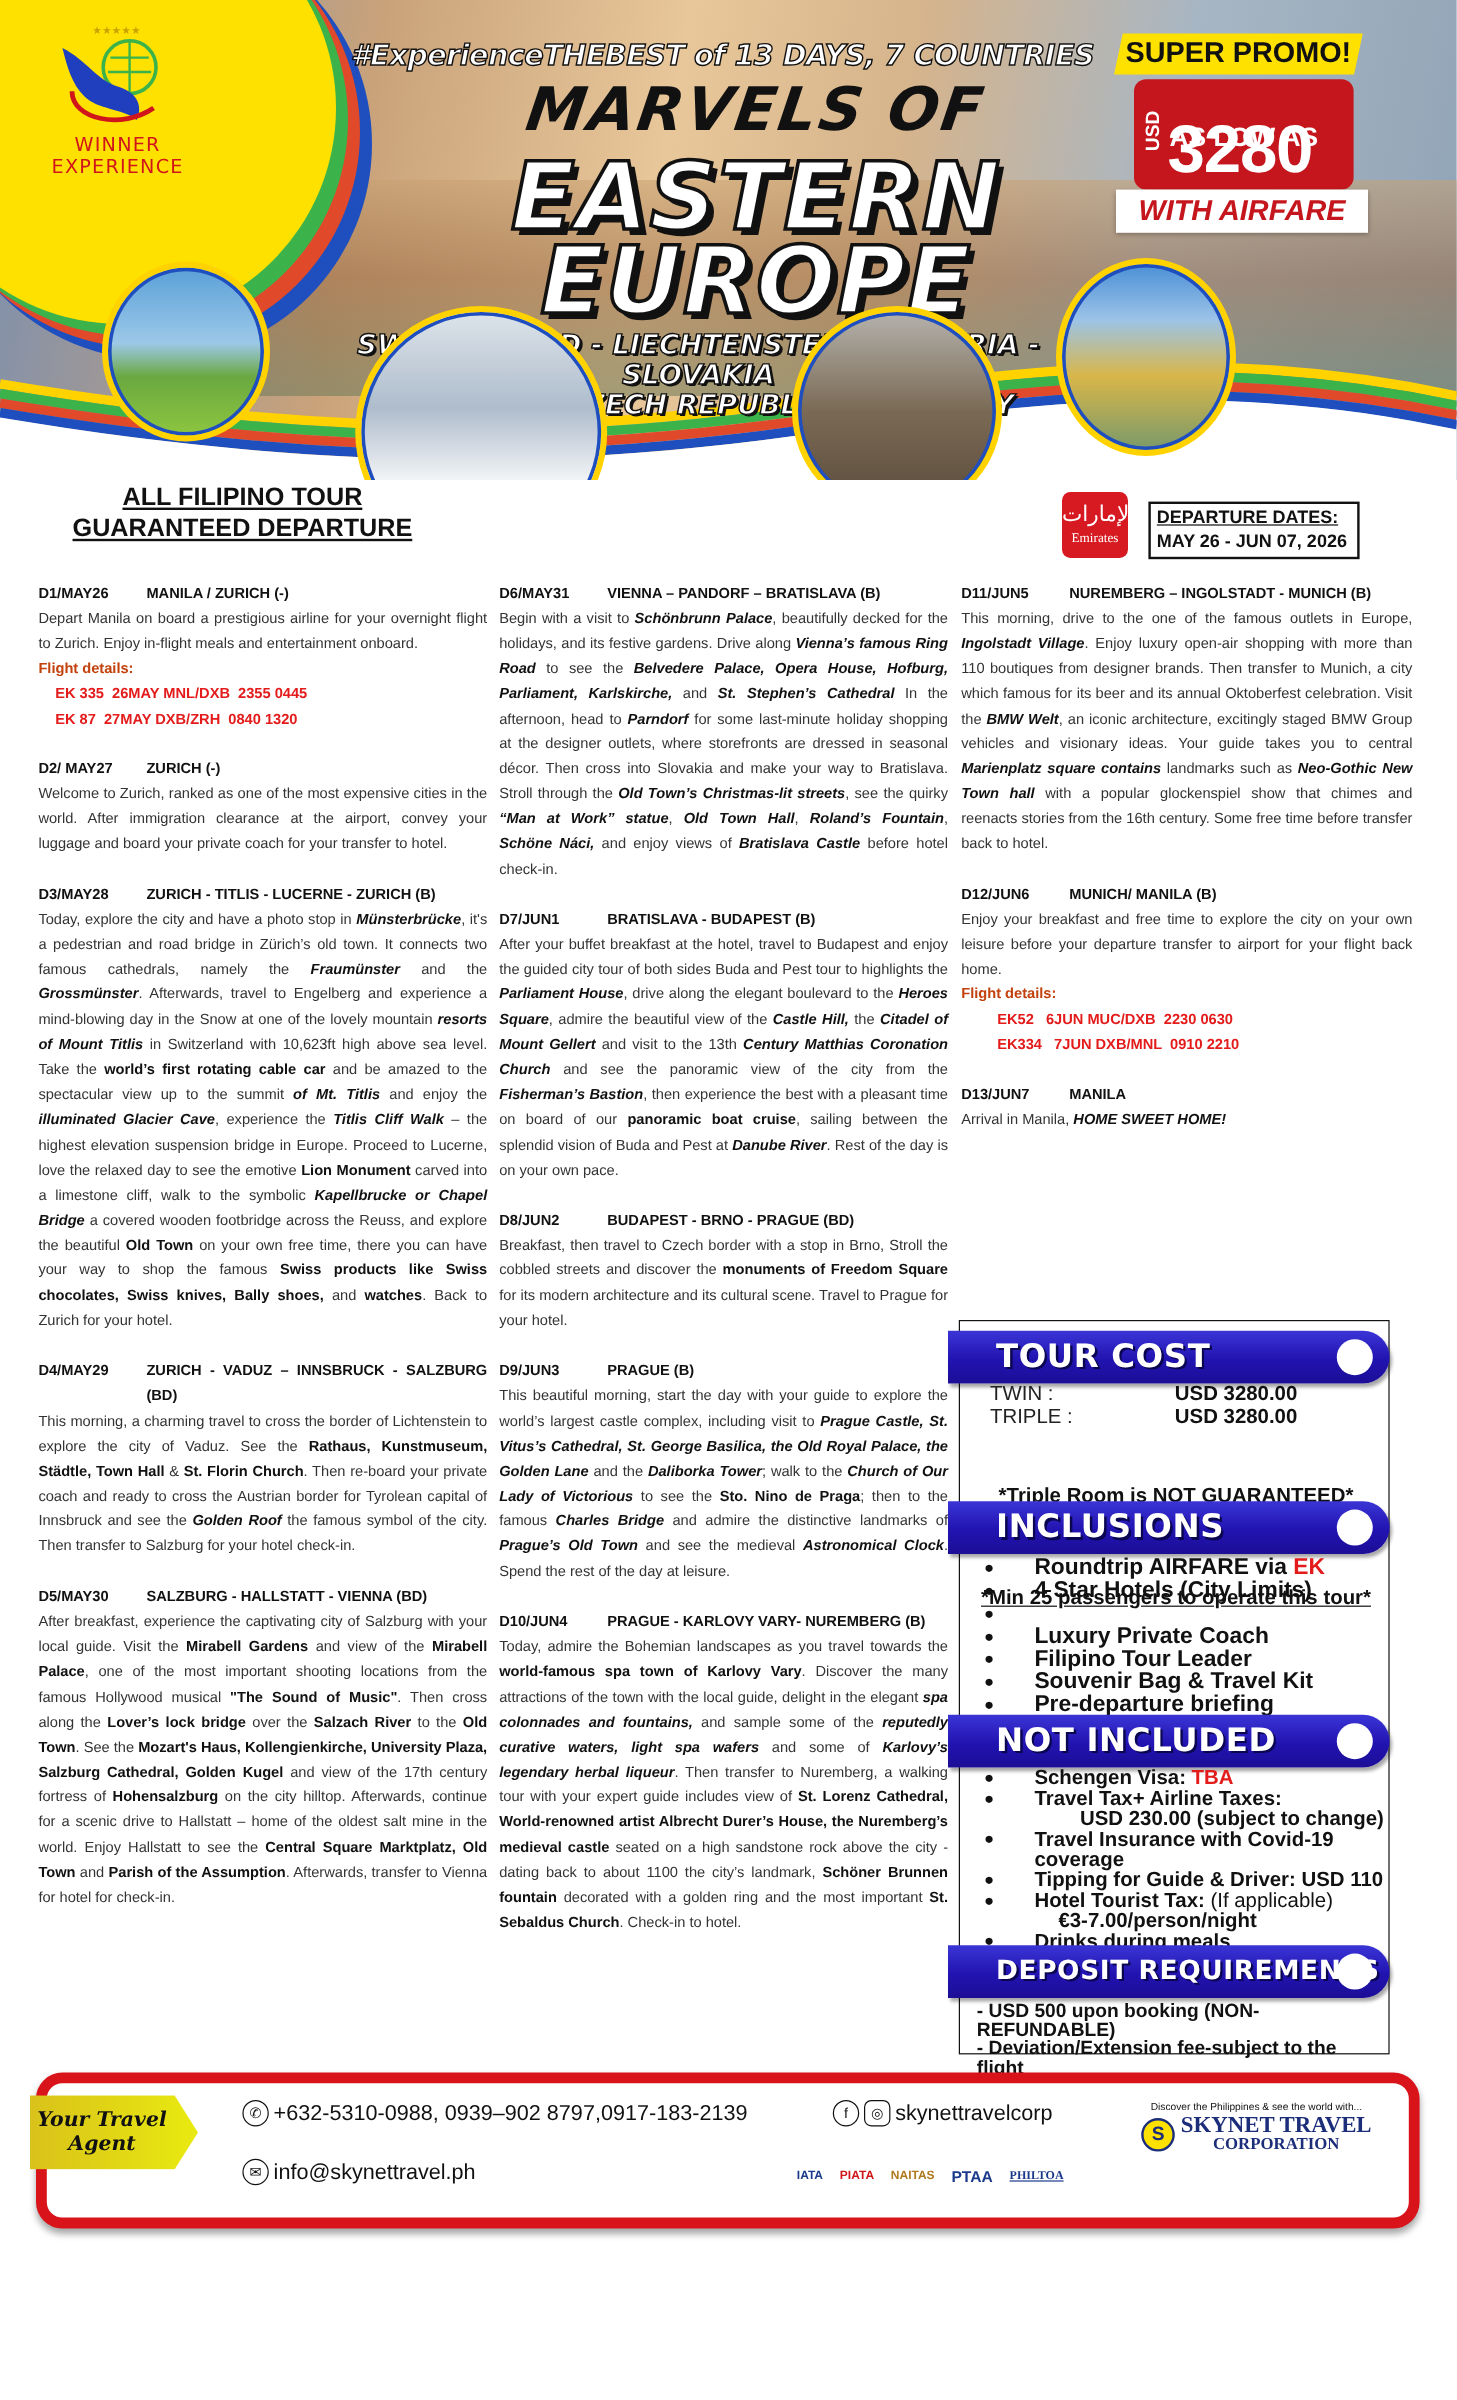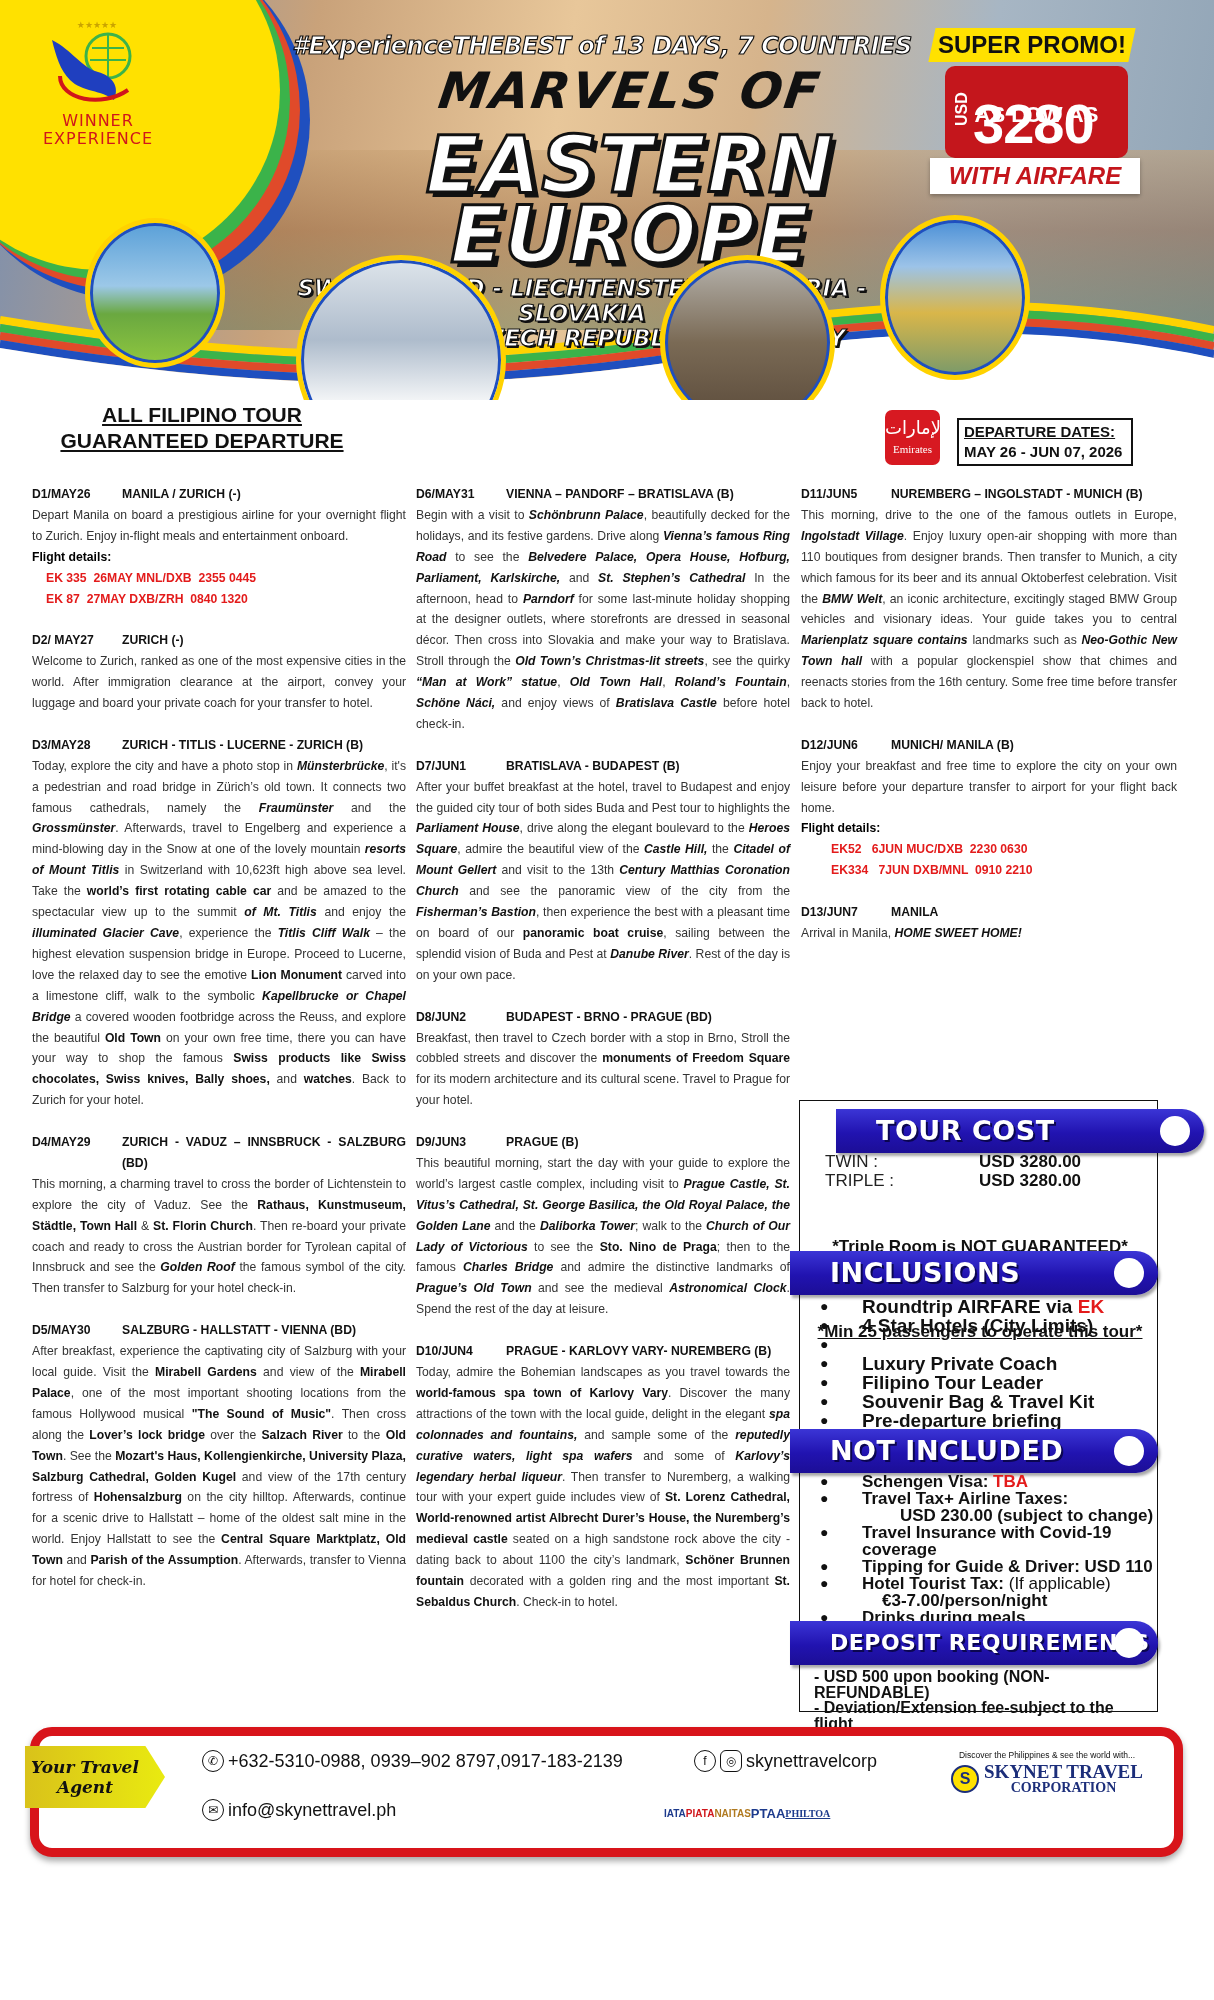--- a/index.html
+++ b/index.html
@@ -74,33 +74,33 @@
   .col { position: absolute; top: 484px; font-size: 12.2px; line-height: 20.9px; color: #333; text-align: justify; }
   .col1 { left: 32px; width: 374px; }
   .col2 { left: 416px; width: 374px; }
   .col3 { left: 801px; width: 376px; }
   .day { margin-bottom: 20.9px; }
   .day-head { font-weight: bold; color: #111; display: flex; }
   .day-code { width: 90px; flex: none; }
   .day-route { flex: 1; }
   .day-body b, .day-body strong { color: #111; }
   .day-body i.bi { font-weight: bold; font-style: italic; color: #111; }
-  .flight-label { font-weight: bold; color: #000000; }
+  .flight-label { font-weight: bold; color: #c2410c; }
   .flight { color: #e31b1b; font-weight: bold; padding-left: 14px; white-space: pre; }
   .flight.indent { padding-left: 30px; }
 
   
   .cost-box { position: absolute; left: 799px; top: 1100px; width: 359px; height: 612px; border: 1.5px solid #111;
     background: #fff; }
   .ribbon { position: absolute; left: -10px; width: 368px; height: 44px; border-radius: 0 22px 22px 0;
     background: linear-gradient(180deg, #3b35d6 0%, #2113b0 55%, #1c0e96 100%); box-shadow: 2px 3px 3px rgba(0,0,0,.35); }
   .ribbon-title { position: absolute; left: 40px; top: 3px; font-family: "DejaVu Sans", sans-serif; font-weight: bold;
     font-size: 27px; line-height: 38px; color: #fff; text-shadow: 2px 2px 0 #0b0650; letter-spacing: .5px; }
   .ribbon-dot { position: absolute; right: 14px; top: 7px; width: 30px; height: 30px; border-radius: 50%; background: #fff; }
-  .r-cost { top: 8px; margin-left: 46px; }
+  .r-cost { top: 8px; }
   .r-incl { top: 150px; }
   .r-notincl { top: 328px; }
   .r-deposit { top: 520px; }
   .r-deposit .ribbon-title { font-size: 22px; }
 
   .cost-rows { position: absolute; left: 25px; top: 52px; width: 330px; font-size: 17px; line-height: 18.5px; color: #222; }
   .cost-row { display: flex; }
   .cost-row .lbl { width: 154px; }
   .cost-row .val { font-weight: bold; color: #111; }
   .cost-note { text-align: center; font-weight: bold; color: #111; width: 330px; margin-left: -10px; margin-top: 48px; }
@@ -124,21 +124,21 @@
     border-radius: 22px; background: #fff; box-shadow: 0 4px 6px rgba(0,0,0,.35); }
   .agent-tag { position: absolute; left: -14px; top: 10px; width: 140px; height: 62px;
     background: linear-gradient(90deg, #d9c21a, #e9ea10); clip-path: polygon(0 0, 86% 0, 100% 50%, 86% 100%, 0 100%); }
   .agent-tag span { display: block; width: 120px; text-align: center; font-family: "DejaVu Serif", serif; font-style: italic;
     font-weight: bold; font-size: 17px; line-height: 20px; color: #111; padding-top: 11px; }
   .contact-phone { position: absolute; left: 163px; top: 14px; font-size: 18px; color: #111; display: flex; align-items: center; }
   .contact-email { position: absolute; left: 163px; top: 63px; font-size: 18px; color: #111; display: flex; align-items: center; }
   .ic-circle { width: 22px; height: 22px; border: 1.3px solid #111; border-radius: 50%; display: inline-flex; align-items: center;
     justify-content: center; font-size: 12px; margin-right: 4px; }
   .social { position: absolute; left: 655px; top: 14px; font-size: 18px; color: #111; display: flex; align-items: center; }
-  .affil { position: absolute; left: 625px; top: 70px; display: flex; align-items: center; font-size: 10px; font-weight: bold; }
+  .affil { position: absolute; left: 625px; top: 70px; display: flex; gap: 14px; align-items: center; font-size: 10px; font-weight: bold; }
   .affil span { color: #1c3a8c; }
   .skynet { position: absolute; left: 893px; top: 14px; width: 230px; text-align: center; }
   .skynet .tag { font-size: 8.5px; color: #111; }
   .skynet .row { display: flex; align-items: center; justify-content: center; margin-top: 3px; }
   .skynet .sicon { width: 28px; height: 28px; border-radius: 50%; background: #ffe100; border: 2px solid #1c2e7a; color: #1c2e7a;
     font-weight: bold; font-size: 16px; line-height: 24px; margin-right: 5px; }
   .skynet .name { font-family: "Liberation Serif", serif; font-weight: bold; color: #1c2e7a; font-size: 19px; line-height: 18px; }
   .skynet .corp { font-family: "Liberation Serif", serif; font-weight: bold; color: #1c2e7a; font-size: 14px; line-height: 14px; }
 </style>
 </head>

